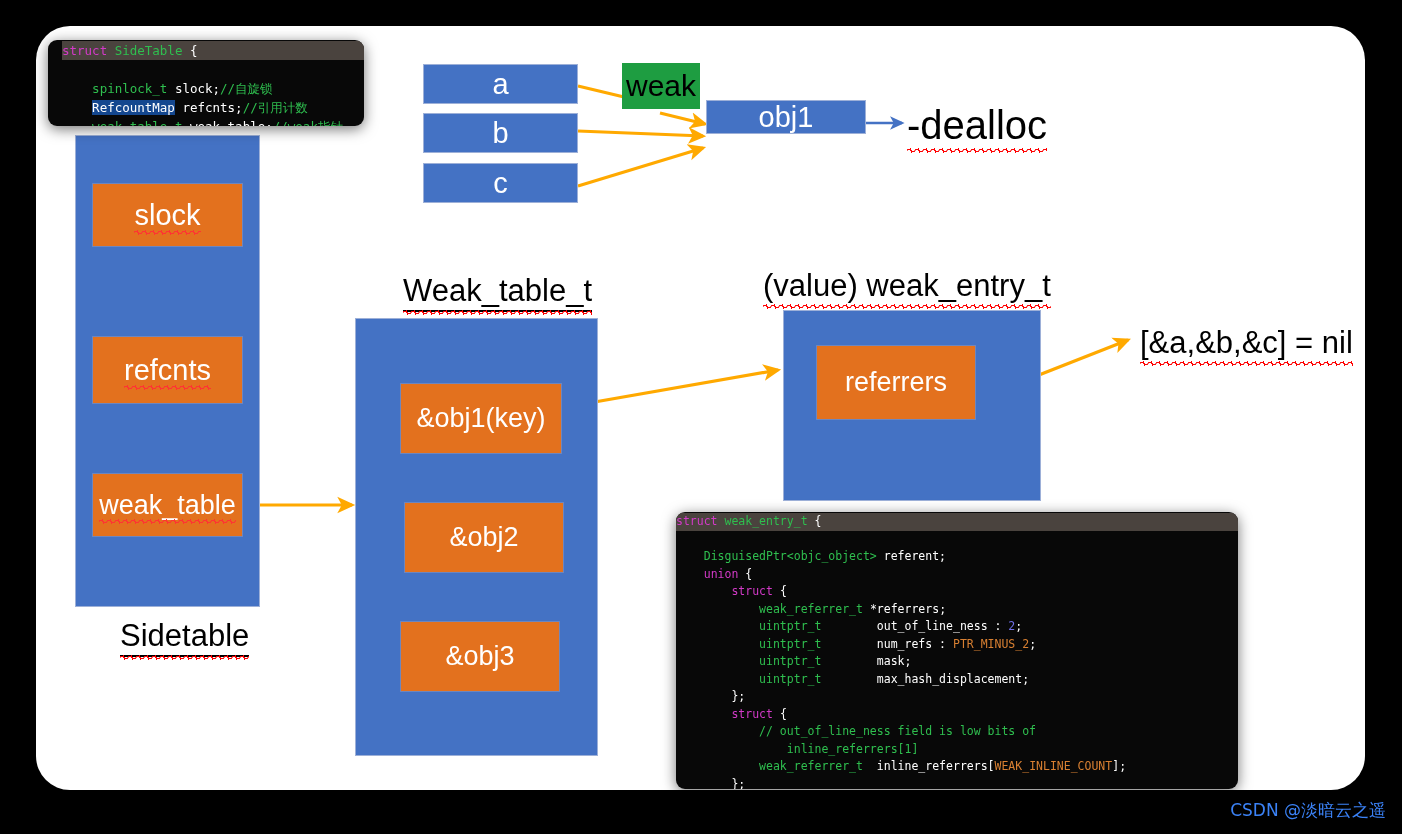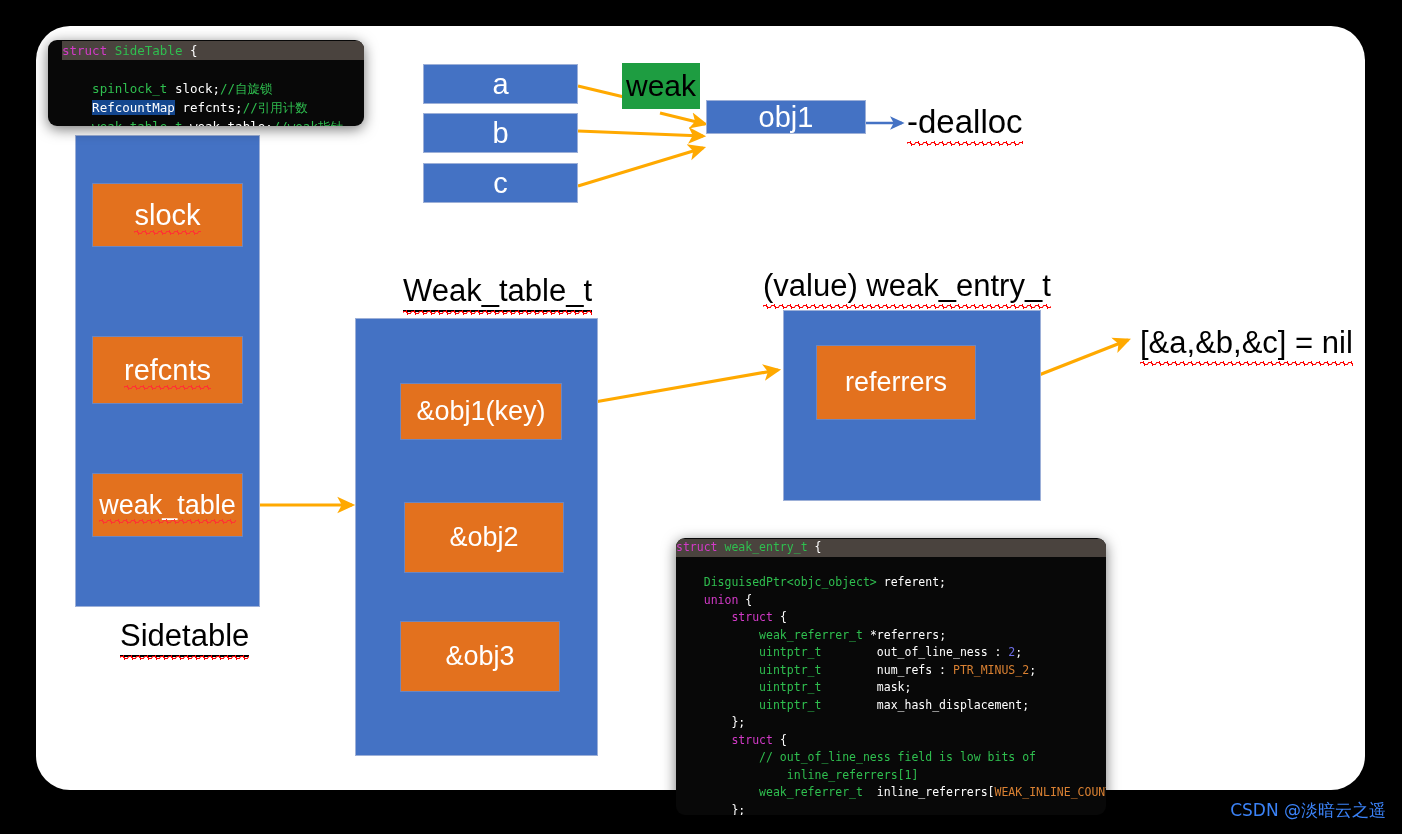--- a/index.html
+++ b/index.html
@@ -39,21 +39,21 @@
         radial-gradient(circle at 2px 4px, rgba(0,0,0,0) 2px, #f33 2.2px, #f33 2.9px, rgba(0,0,0,0) 3.1px),
         radial-gradient(circle at 6px 1px, rgba(0,0,0,0) 2px, #f33 2.2px, #f33 2.9px, rgba(0,0,0,0) 3.1px);}
 
   
   .codeblock{position:absolute;background:#080808;border-radius:9px;overflow:hidden;
      box-shadow:0 3px 14px rgba(0,0,0,.55);
      font-family:"DejaVu Sans Mono","Liberation Mono",monospace;}
   .codeblock pre{margin:0;white-space:pre;color:#e6e6e6;}
   .cb1{left:48px;top:40px;width:302px;height:86px;padding-left:14px;}
   .cb1 pre{font-size:12.5px;line-height:19px;padding:1px 0 0 0;}
-  .cb2{left:676px;top:538px;width:430px;height:277px;}
+  .cb2{left:676px;top:512px;width:562px;height:277px;}
   .cb2 pre{font-size:11.5px;line-height:17.5px;padding:1px 0 0 0;}
   .hdrline{background:#4a433e;display:block;}
   .kw{color:#d33ac8;}
   .ty{color:#2fbf4f;}
   .id{color:#ffffff;}
   .cm{color:#2fbf4f;}
   .num{color:#6f6fe8;}
   .cst{color:#d98032;}
   .hl{background:#14478f;color:#fff;}
 
@@ -113,21 +113,21 @@
 
   <div class="abs greenbox" style="left:622px;top:63px;width:78px;height:46px;">
     <span class="greenlabel">weak</span>
   </div>
 
   <div class="abs bluebox" style="left:706px;top:100px;width:160px;height:34px;
        display:flex;align-items:center;justify-content:center;">
     <span class="boxlabel">obj1</span>
   </div>
 
-  <div class="caption" style="left:907px;top:103px;font-size:33px;">
+  <div class="caption" style="left:907px;top:103px;font-size:40px;">
     <span class="sq">-dealloc</span>
   </div>
 
   <div class="abs bluebox" style="left:75px;top:135px;width:185px;height:472px;"></div>
 
   <div class="abs orangebox" style="left:92px;top:183px;width:151px;height:64px;">
     <span class="boxlabel sq w">slock</span>
   </div>
   <div class="abs orangebox" style="left:92px;top:336px;width:151px;height:68px;">
     <span class="boxlabel sq w">refcnts</span>
@@ -139,21 +139,21 @@
   <div class="caption" style="left:120px;top:618px;font-size:31px;">
     <span class="ul sq">Sidetable</span>
   </div>
 
   <div class="caption" style="left:403px;top:273px;font-size:31px;">
     <span class="ul sq">Weak_table_t</span>
   </div>
 
   <div class="abs bluebox" style="left:355px;top:318px;width:243px;height:438px;"></div>
 
-  <div class="abs orangebox" style="left:400px;top:383px;width:162px;height:57px;">
+  <div class="abs orangebox" style="left:400px;top:383px;width:162px;height:71px;">
     <span class="boxlabel sm">&amp;obj1(key)</span>
   </div>
   <div class="abs orangebox" style="left:404px;top:502px;width:160px;height:71px;">
     <span class="boxlabel sm">&amp;obj2</span>
   </div>
   <div class="abs orangebox" style="left:400px;top:621px;width:160px;height:71px;">
     <span class="boxlabel sm">&amp;obj3</span>
   </div>
 
   <div class="caption" style="left:763px;top:268px;font-size:31px;">

